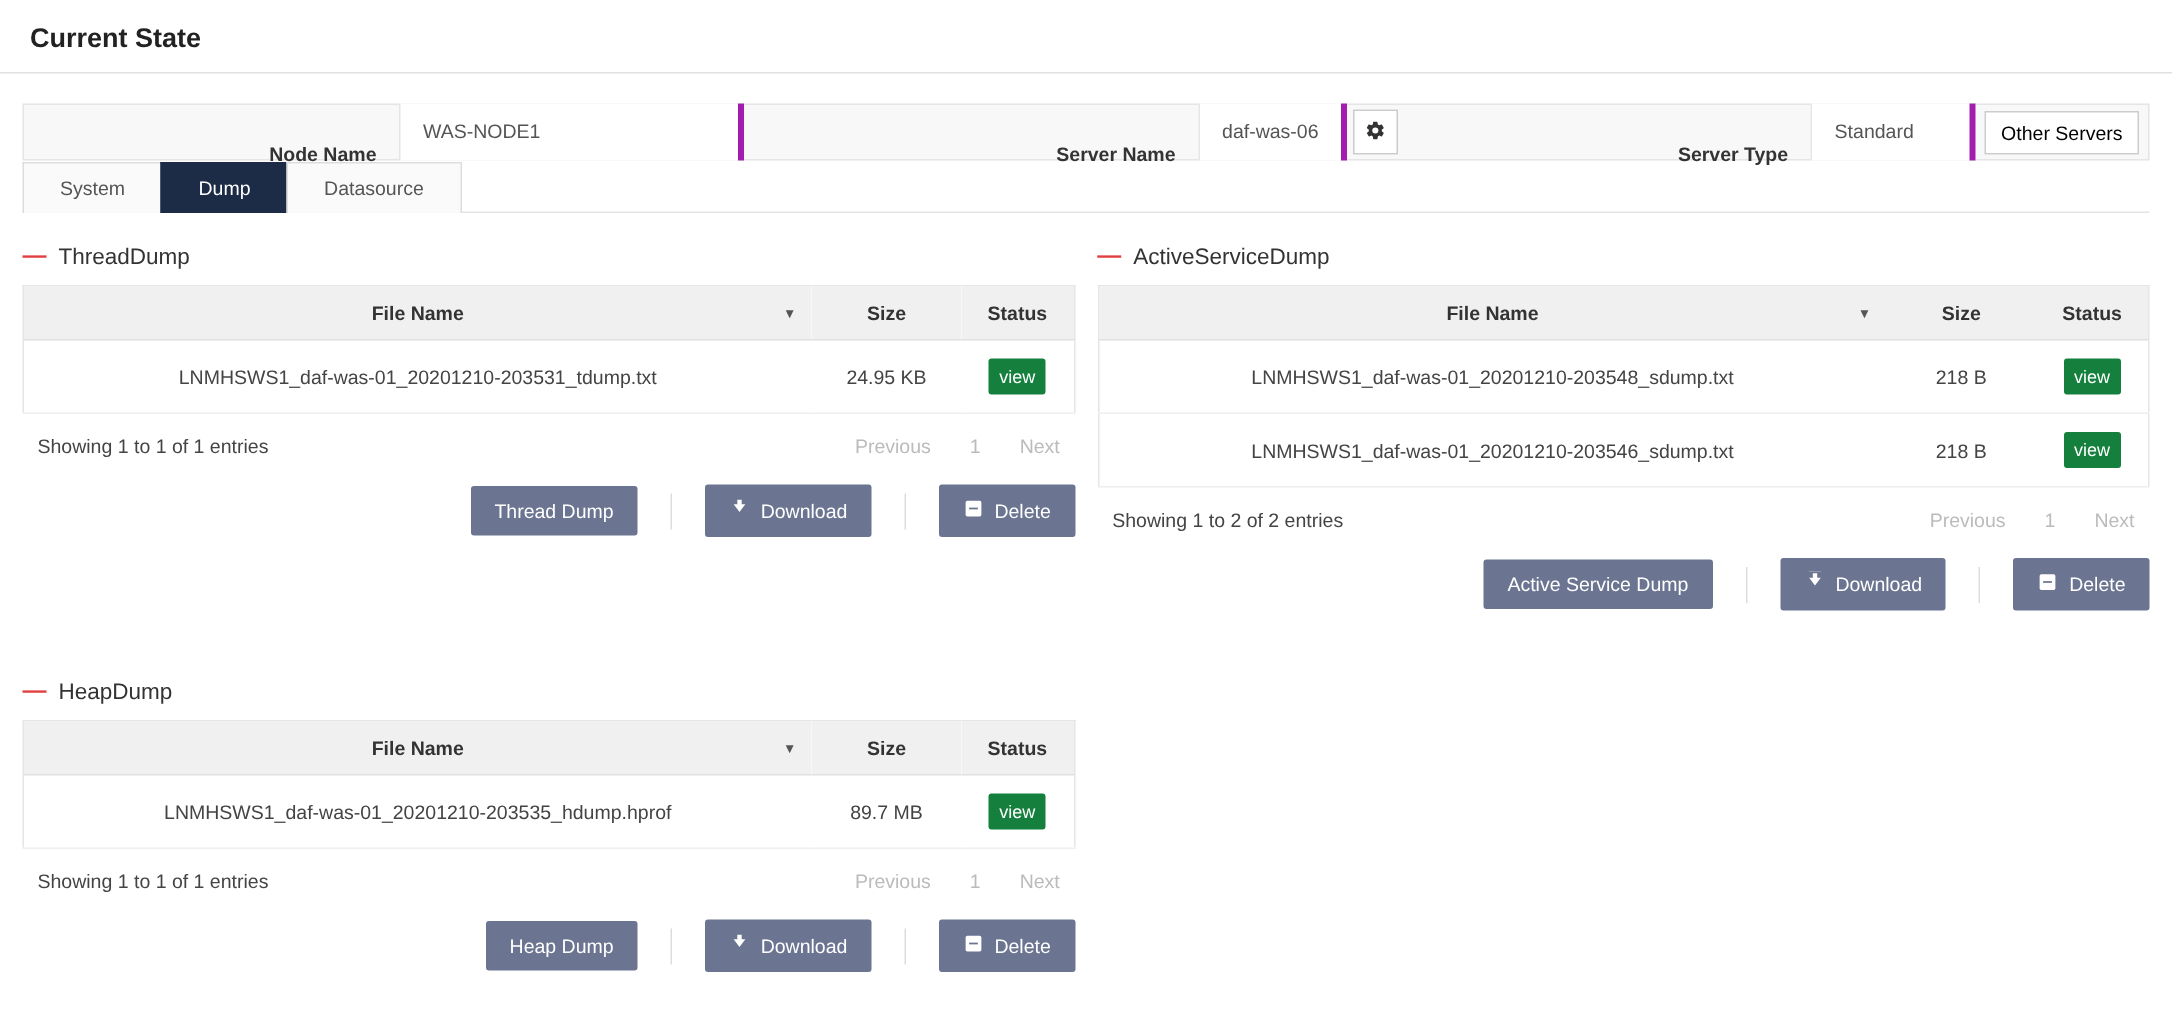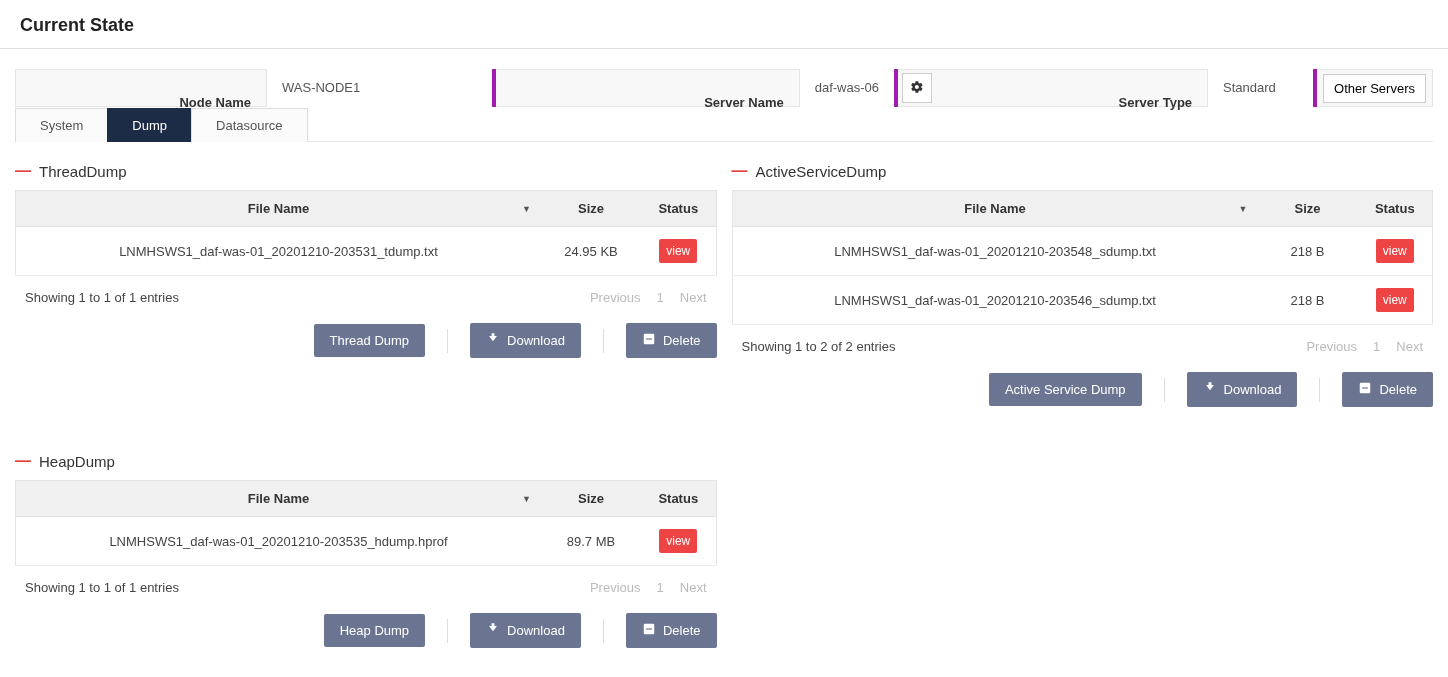--- a/index.html
+++ b/index.html
@@ -32,24 +32,24 @@
 .panel-header .title { font-size: 15px; color: #333; }
 
 table.data { width: 100%; border-collapse: collapse; border: 1px solid #e5e5e5; }
 table.data th { background: #f0f0f0; font-weight: 600; padding: 10px 0; border-bottom: 1px solid #e0e0e0; color: #333; position: relative; }
 table.data th .sort-caret { font-size: 9px; color: #555; position: absolute; right: 10px; top: 50%; transform: translateY(-50%); }
 table.data td { padding: 12px 8px; text-align: center; border-bottom: 1px solid #eee; color: #444; }
 table.data td.fname { font-size: 13px; }
 .col-size { width: 100px; }
 .col-status { width: 75px; }
 
-.view-btn { background: #ef4444; color: #fff; border: none; padding: 5px 7px; font-size: 12px; cursor: pointer; border-radius: 2px; }
+.view-btn { background: #15803d; color: #fff; border: none; padding: 5px 7px; font-size: 12px; cursor: pointer; border-radius: 2px; }
 
 .table-footer { display: flex; align-items: center; justify-content: space-between; padding: 14px 10px 18px 10px; color: #444; }
-.pager { display: flex; align-items: flex-end; gap: 16px; color: #bbb; }
+.pager { display: flex; align-items: flex-end; gap: 26px; color: #bbb; }
 .pager .cur { color: #bbb; }
 
 .action-row { display: flex; justify-content: flex-end; gap: 20px; align-items: center; }
 .action-row .sep { width: 1px; height: 24px; background: #ddd; margin: 0 2px; }
 .btn { background: #6b7591; color: #fff; border: none; padding: 9px 16px; font-size: 13px; cursor: pointer; border-radius: 2px; display: inline-flex; align-items: center; gap: 7px; }
 .btn svg { fill: #fff; }
 
 .panel-left-col { grid-column: 1; }
 .panel-right-col { grid-column: 2; }
 </style>

